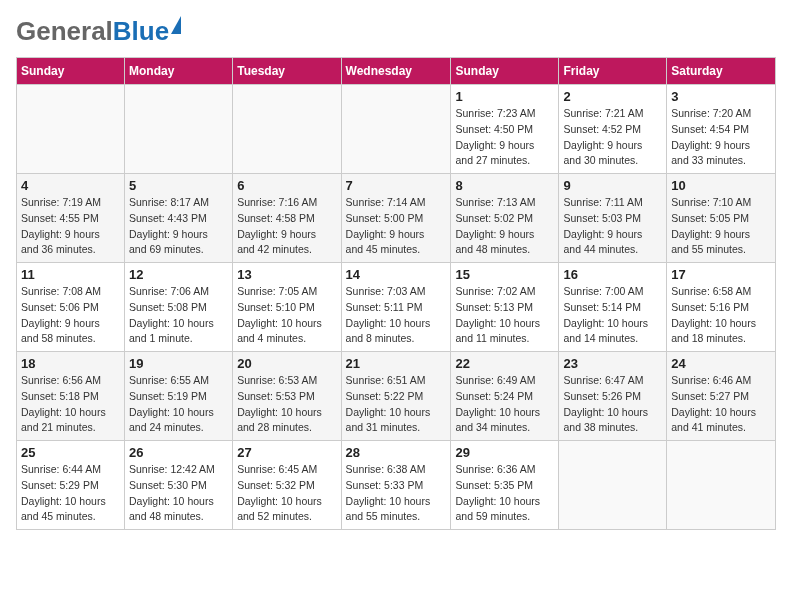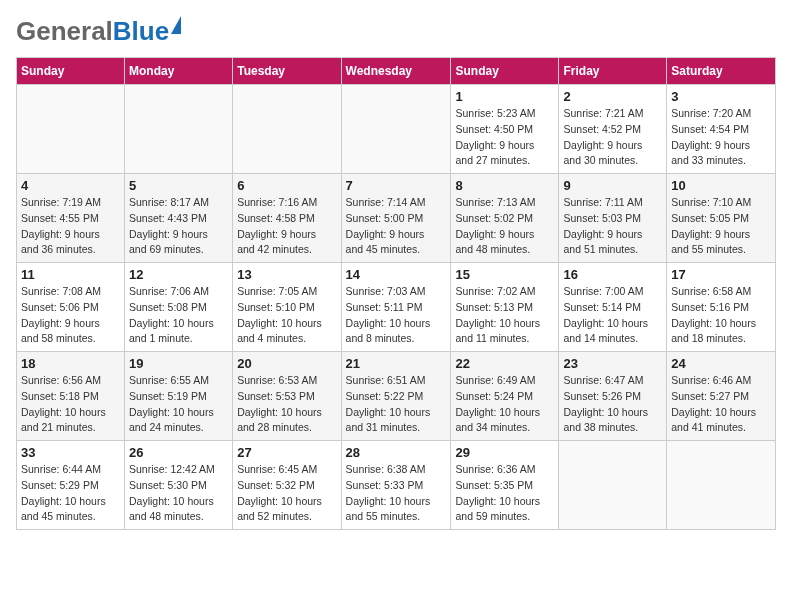--- a/index.html
+++ b/index.html
@@ -102,21 +102,21 @@
       </tr>
   </thead>
   <tbody id="calendar-body">
   <tr>
         <td class="empty-cell"></td>
         <td class="empty-cell"></td>
         <td class="empty-cell"></td>
         <td class="empty-cell"></td>
         <td>
           <div class="day-num">1</div>
-          <div class="day-detail">Sunrise: 5:23 AM</div>
+          <div class="day-detail">Sunrise: 7:23 AM</div>
           <div class="day-detail">Sunset: 4:50 PM</div>
           <div class="day-detail">Daylight: 9 hours</div>
           <div class="day-detail">and 27 minutes.</div>
         </td>
         <td>
           <div class="day-num">2</div>
           <div class="day-detail">Sunrise: 7:21 AM</div>
           <div class="day-detail">Sunset: 4:52 PM</div>
           <div class="day-detail">Daylight: 9 hours</div>
           <div class="day-detail">and 30 minutes.</div>
@@ -163,21 +163,21 @@
           <div class="day-detail">Sunrise: 7:13 AM</div>
           <div class="day-detail">Sunset: 5:02 PM</div>
           <div class="day-detail">Daylight: 9 hours</div>
           <div class="day-detail">and 48 minutes.</div>
         </td>
         <td>
           <div class="day-num">9</div>
           <div class="day-detail">Sunrise: 7:11 AM</div>
           <div class="day-detail">Sunset: 5:03 PM</div>
           <div class="day-detail">Daylight: 9 hours</div>
-          <div class="day-detail">and 51 minutes.</div>
+          <div class="day-detail">and 44 minutes.</div>
         </td>
         <td>
           <div class="day-num">10</div>
           <div class="day-detail">Sunrise: 7:10 AM</div>
           <div class="day-detail">Sunset: 5:05 PM</div>
           <div class="day-detail">Daylight: 9 hours</div>
           <div class="day-detail">and 55 minutes.</div>
         </td>
       </tr>
       <tr>
@@ -277,21 +277,21 @@
         <td>
           <div class="day-num">24</div>
           <div class="day-detail">Sunrise: 6:46 AM</div>
           <div class="day-detail">Sunset: 5:27 PM</div>
           <div class="day-detail">Daylight: 10 hours</div>
           <div class="day-detail">and 41 minutes.</div>
         </td>
       </tr>
       <tr>
         <td>
-          <div class="day-num">33</div>
+          <div class="day-num">25</div>
           <div class="day-detail">Sunrise: 6:44 AM</div>
           <div class="day-detail">Sunset: 5:29 PM</div>
           <div class="day-detail">Daylight: 10 hours</div>
           <div class="day-detail">and 45 minutes.</div>
         </td>
         <td>
           <div class="day-num">26</div>
           <div class="day-detail">Sunrise: 12:42 AM</div>
           <div class="day-detail">Sunset: 5:30 PM</div>
           <div class="day-detail">Daylight: 10 hours</div>

